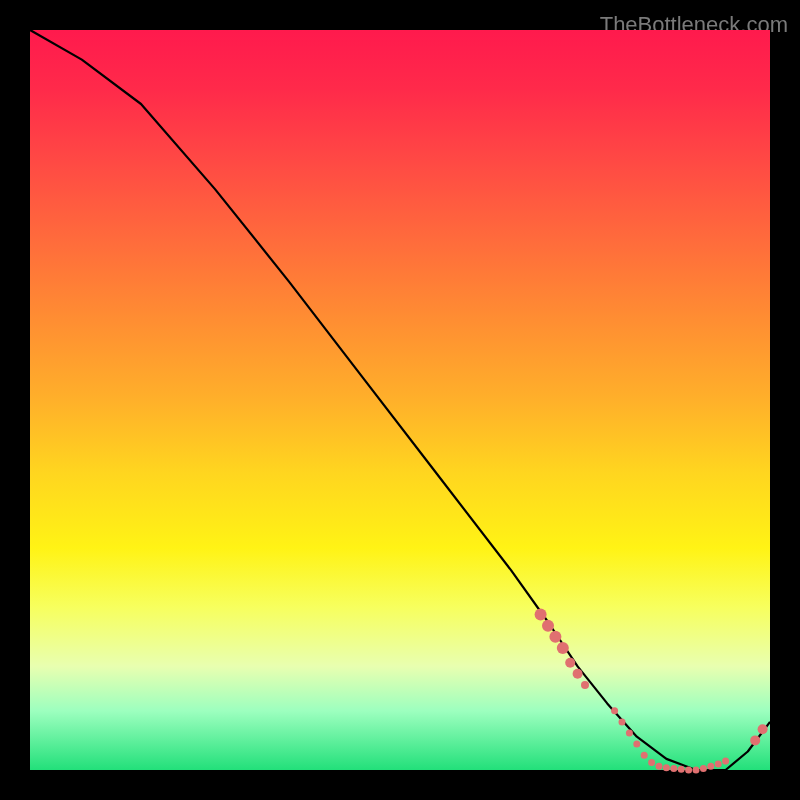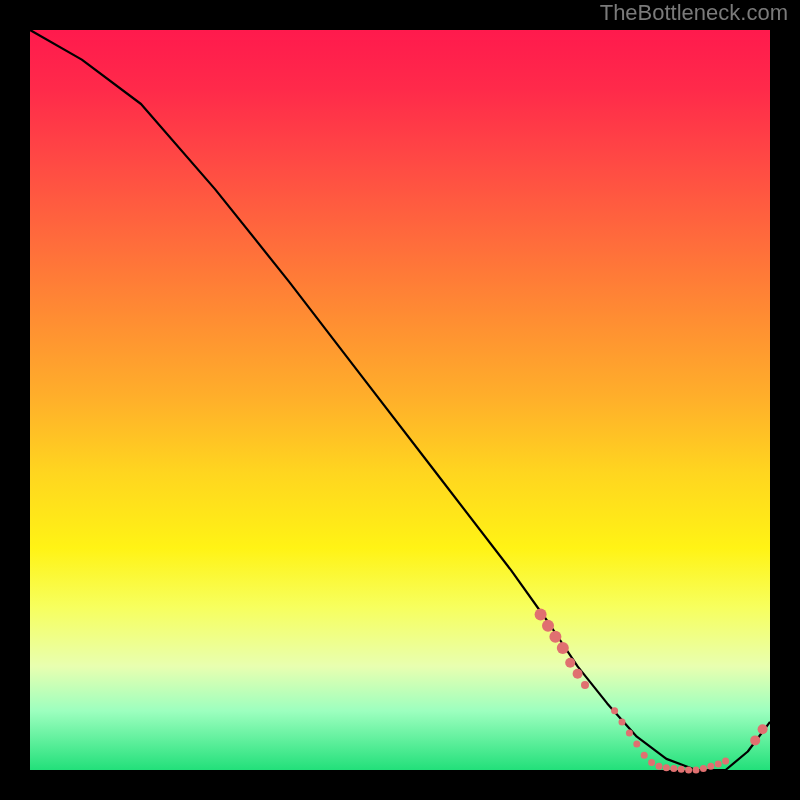--- a/index.html
+++ b/index.html
@@ -12,21 +12,21 @@
     font-family: Arial, Helvetica, sans-serif;
   }
   .frame {
     position: relative;
     width: 800px;
     height: 800px;
     background: #000;
   }
   .attribution {
     position: absolute;
-    top: 0;
+    top: 12px;
     right: 12px;
     color: #7a7a7a;
     font-size: 22px;
     font-weight: 500;
     user-select: none;
   }
   .plot {
     position: absolute;
     left: 30px;
     top: 30px;

